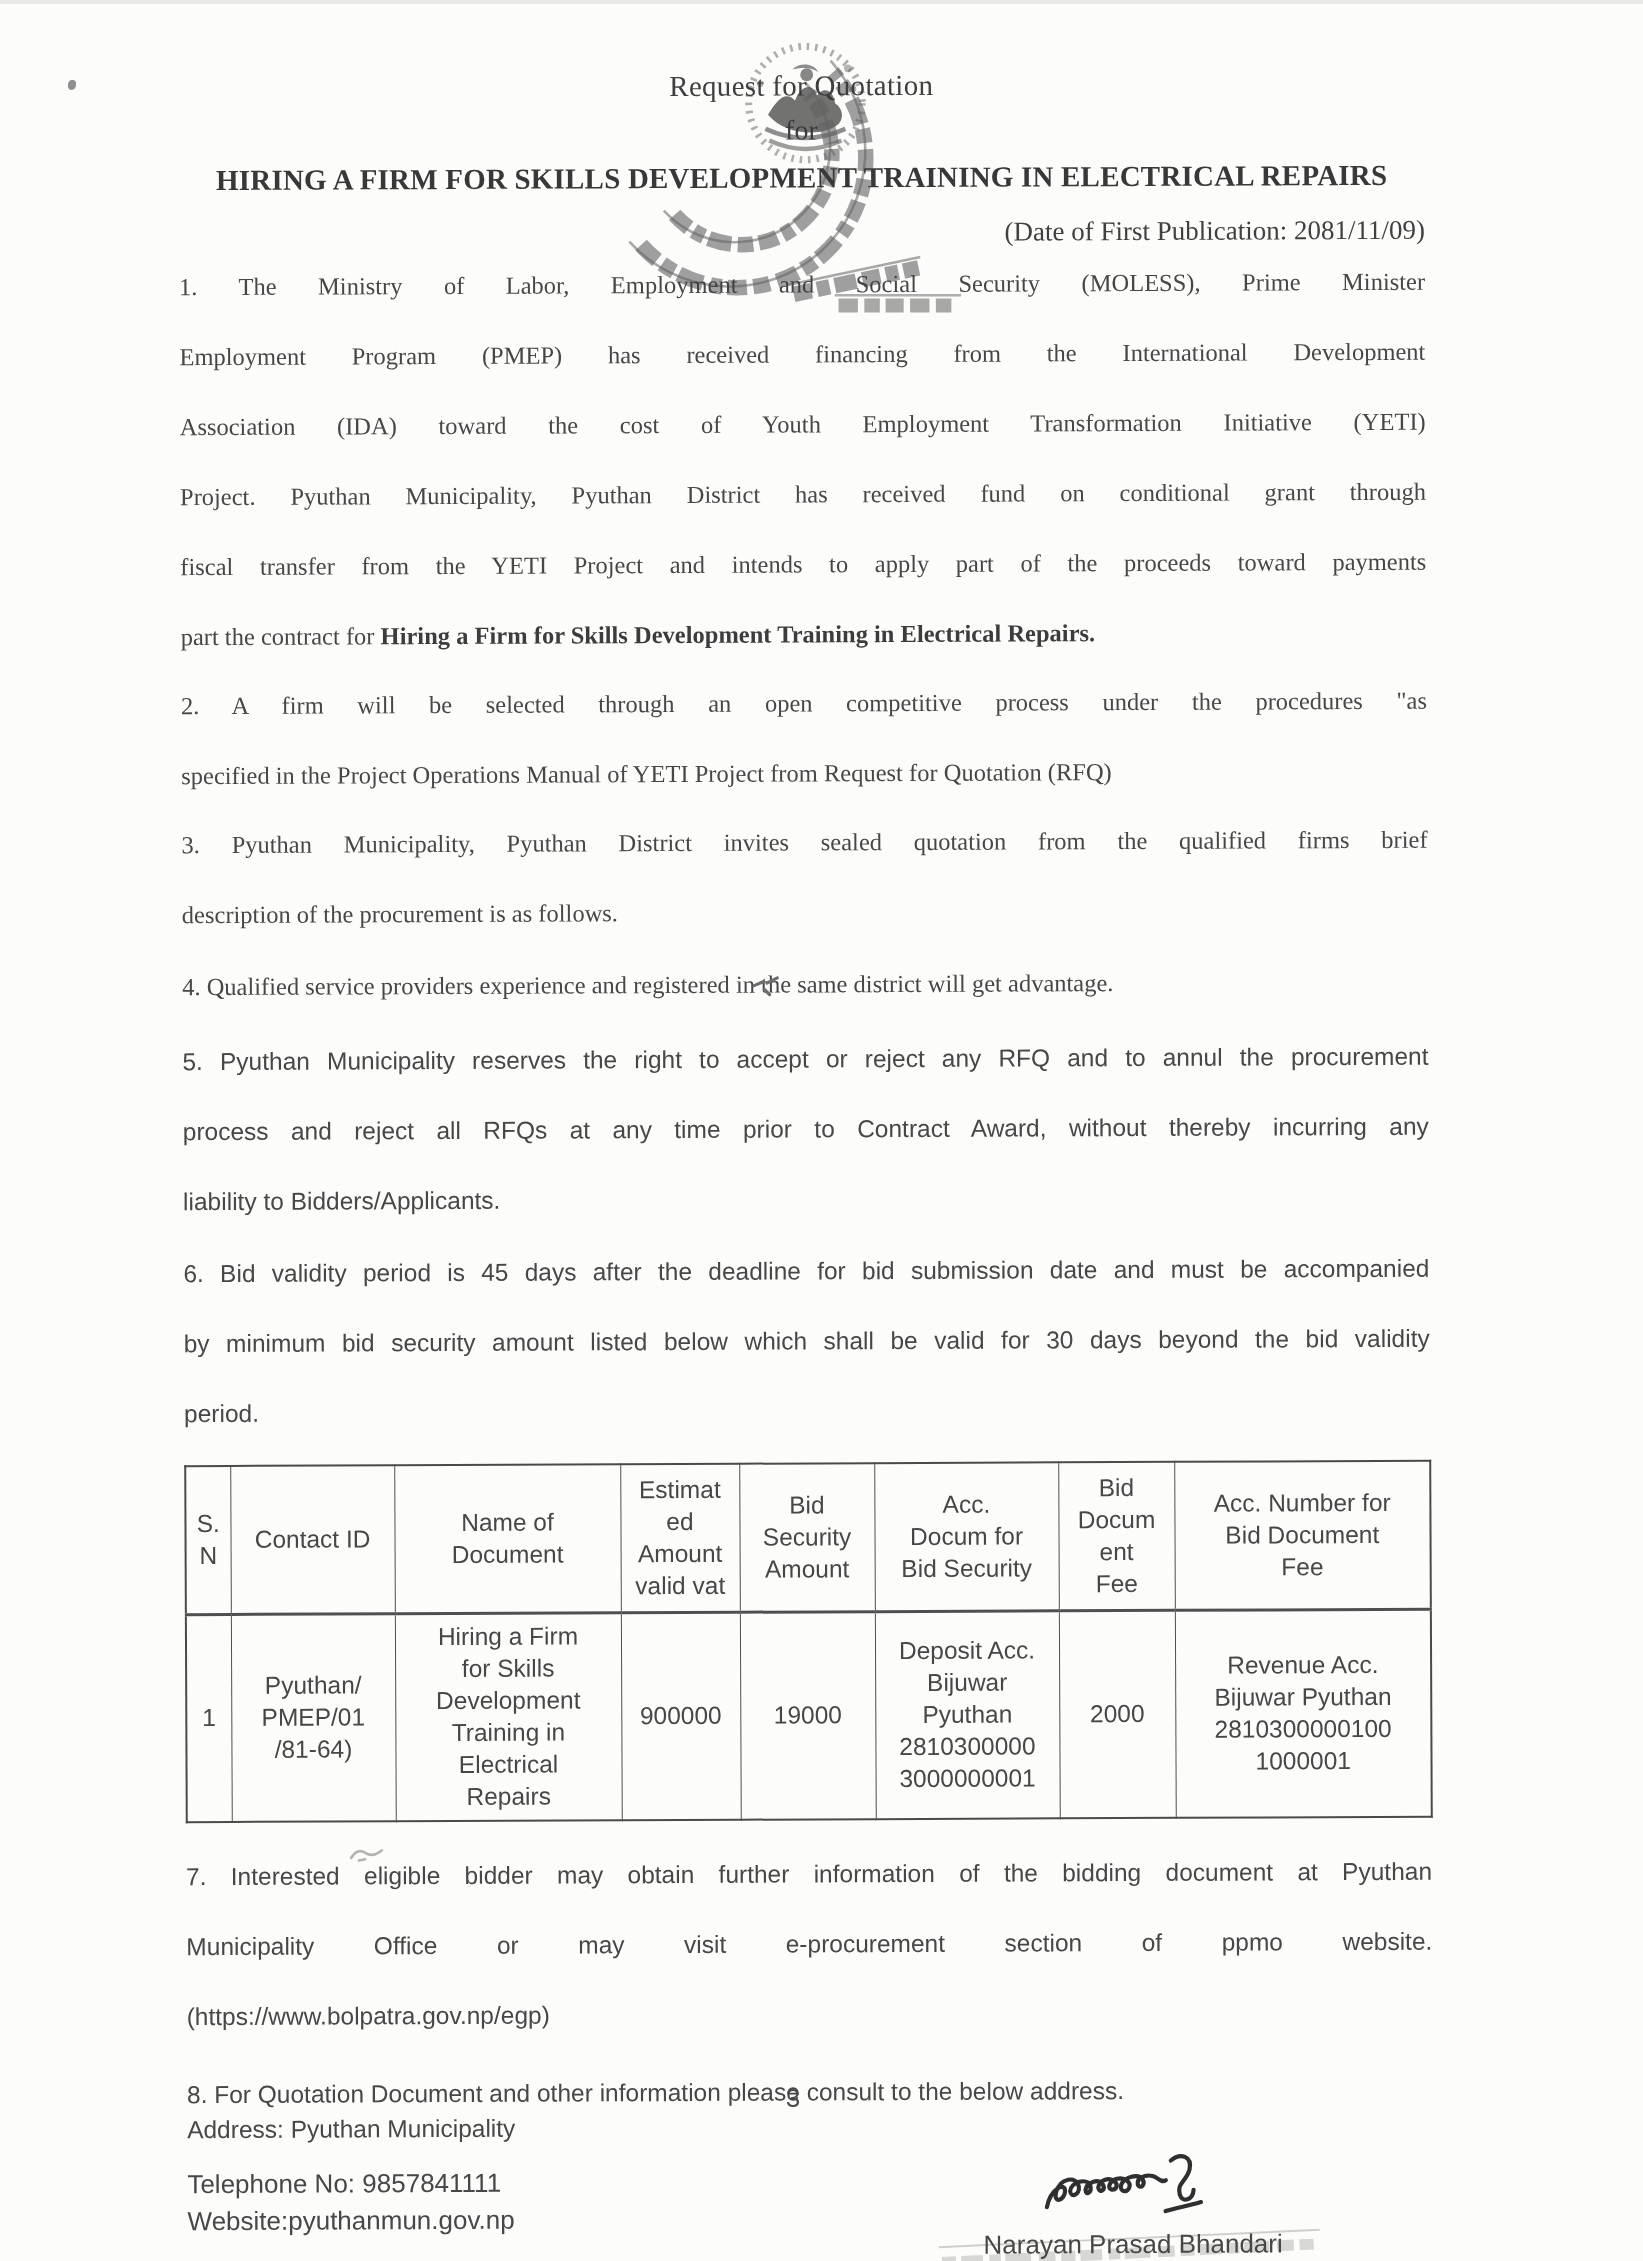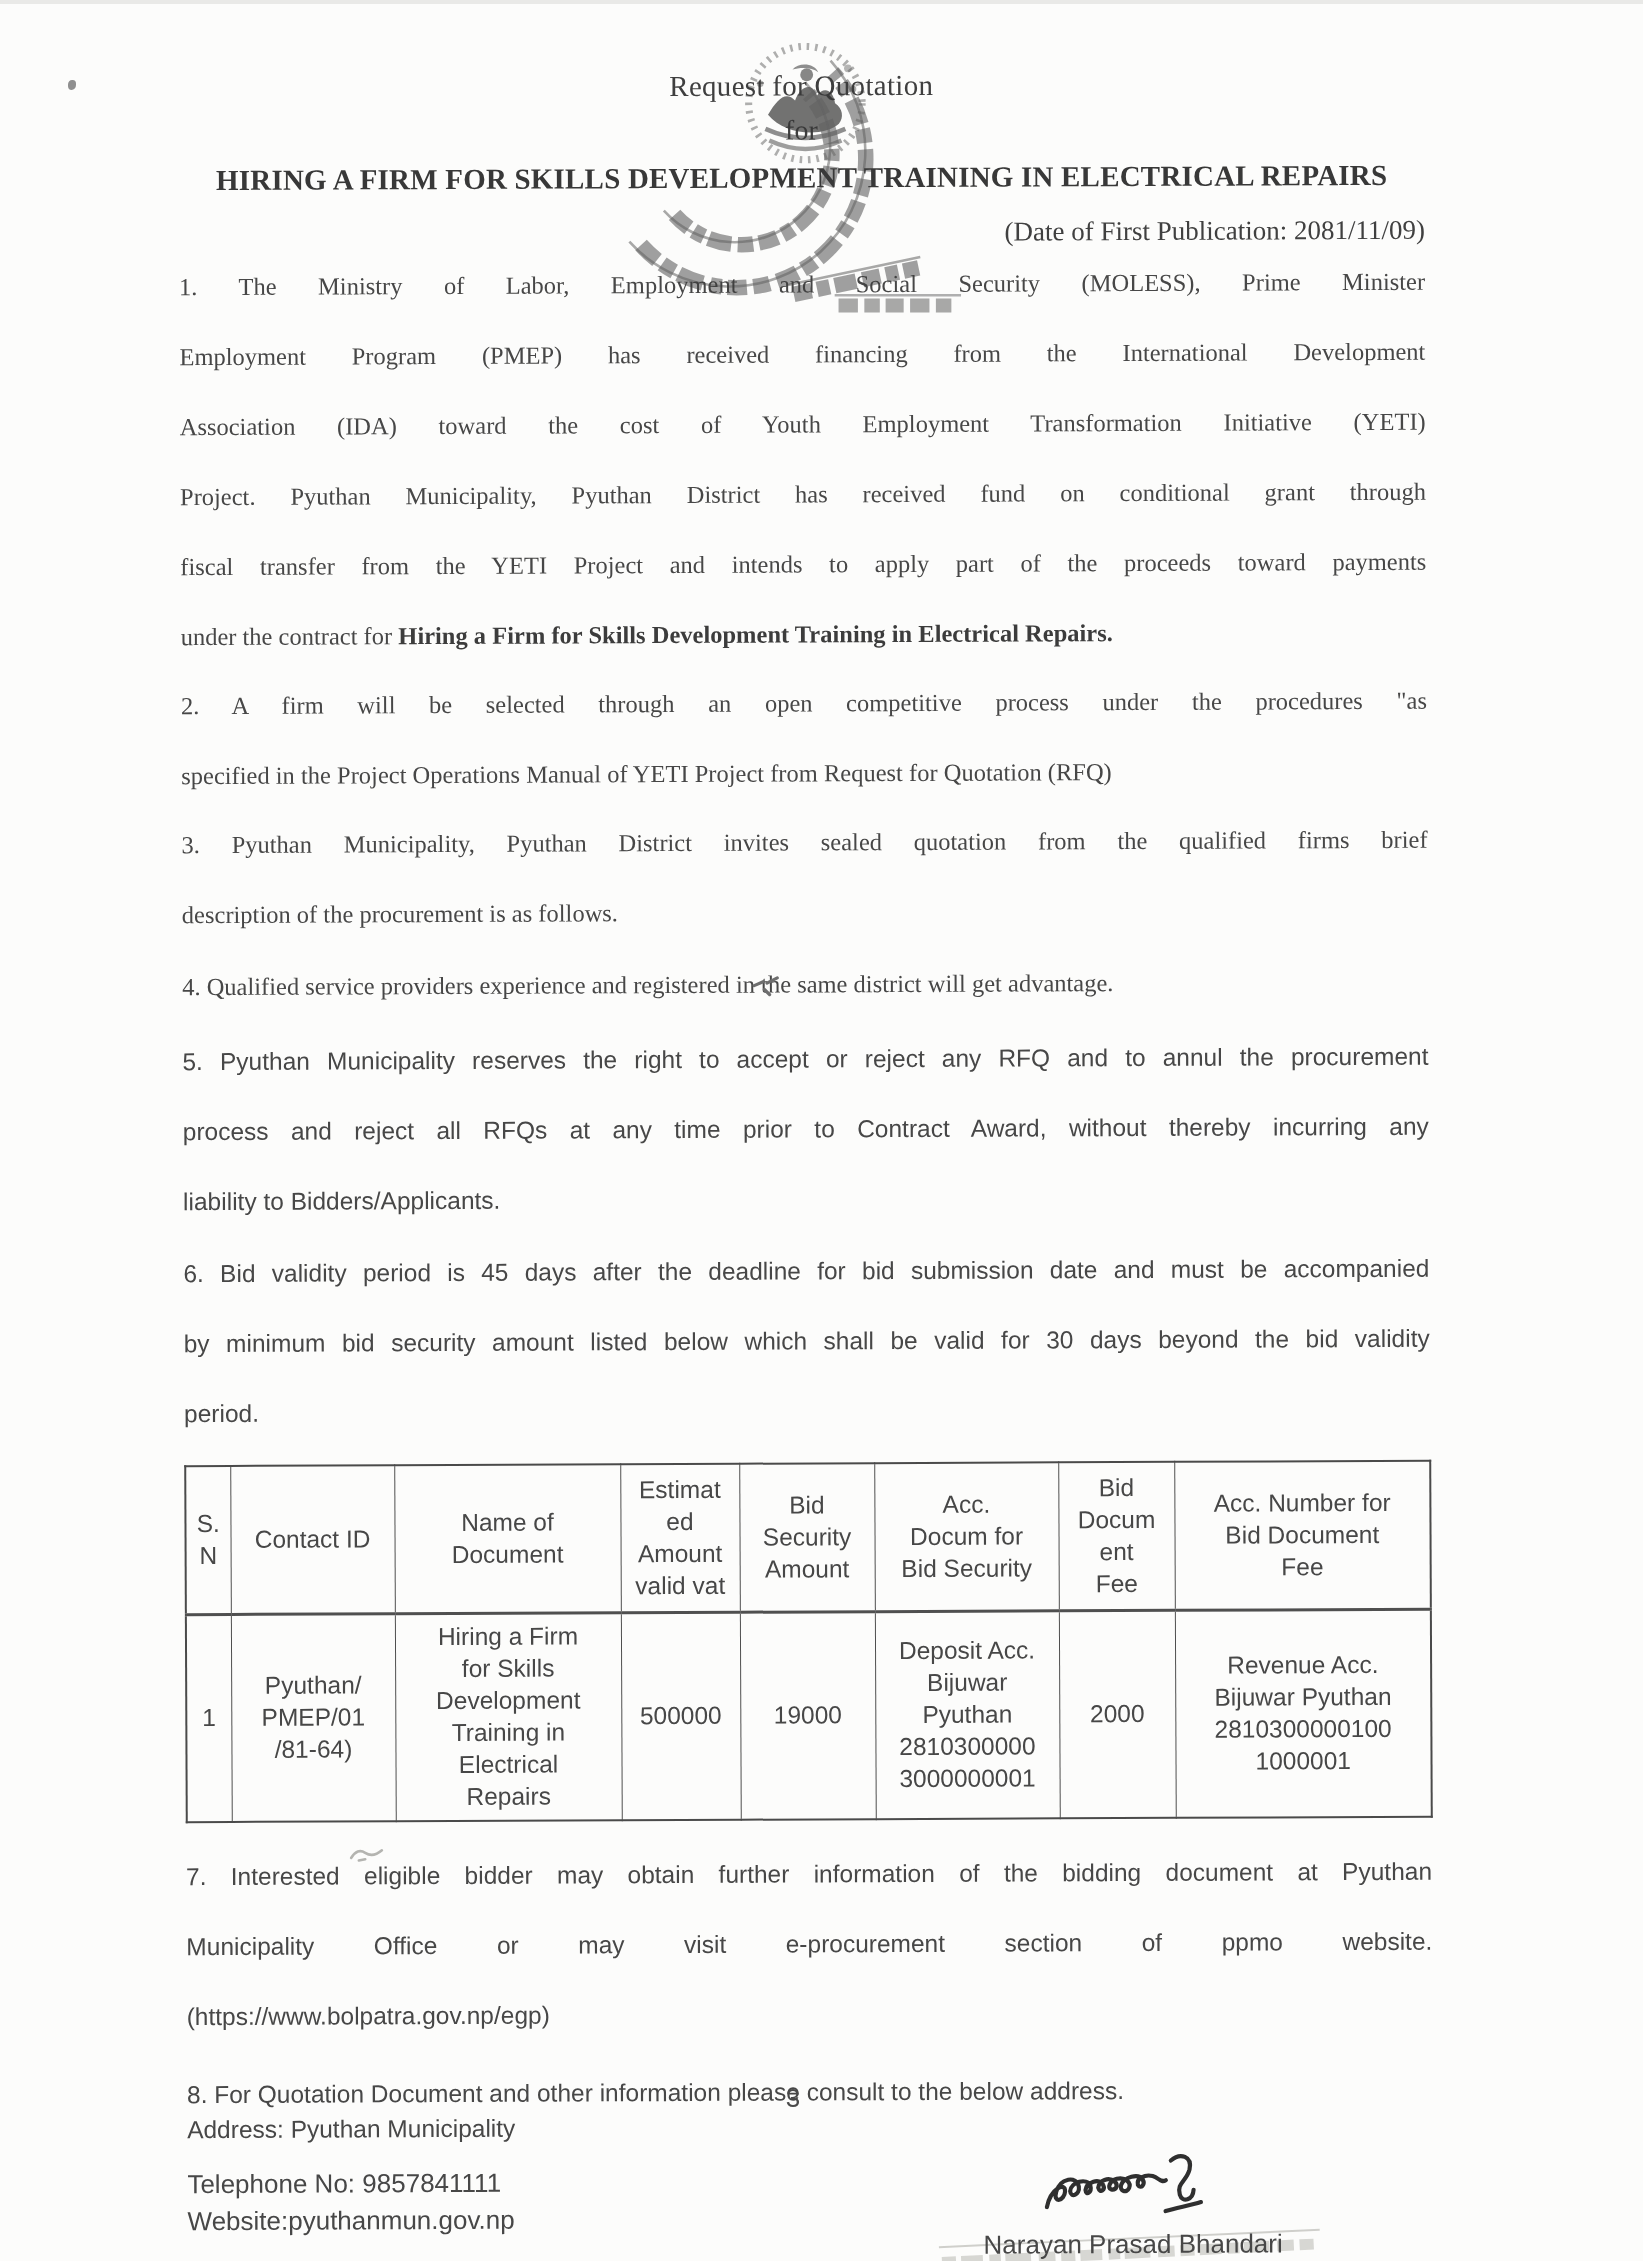--- a/index.html
+++ b/index.html
@@ -64,21 +64,21 @@
     <div class="hdr-for serif">for</div>
     <div class="doc-title serif">HIRING A FIRM FOR SKILLS DEVELOPMENT TRAINING IN ELECTRICAL REPAIRS</div>
     <div class="date-line serif">(Date of First Publication: 2081/11/09)</div>
 
     <div class="para p1 serif">
       <div class="line jline">1. The Ministry of Labor, Employment and Social Security (MOLESS), Prime Minister</div>
       <div class="line jline">Employment Program (PMEP) has received financing from the International Development</div>
       <div class="line jline">Association (IDA) toward the cost of Youth Employment Transformation Initiative (YETI)</div>
       <div class="line jline">Project. Pyuthan Municipality, Pyuthan District has received fund on conditional grant through</div>
       <div class="line jline">fiscal transfer from the YETI Project and intends to apply part of the proceeds toward payments</div>
-      <div class="line"><span>under the contract for </span><span class="bold-tail">Hiring a Firm for Skills Development Training in Electrical Repairs.</span></div>
+      <div class="line"><span>part the contract for </span><span class="bold-tail">Hiring a Firm for Skills Development Training in Electrical Repairs.</span></div>
     </div>
 
     <div class="para serif">
       <div class="line jline">2. A firm will be selected through an open competitive process under the procedures "as</div>
       <div class="line">specified in the Project Operations Manual of YETI Project from Request for Quotation (RFQ)</div>
     </div>
 
     <div class="para serif">
       <div class="line jline">3. Pyuthan Municipality, Pyuthan District invites sealed quotation from the qualified firms brief</div>
       <div class="line">description of the procurement is as follows.</div>
@@ -140,21 +140,21 @@
         <td>1</td>
         <td>Pyuthan/
 PMEP/01
 /81-64)</td>
         <td>Hiring a Firm
 for Skills
 Development
 Training in
 Electrical
 Repairs</td>
-        <td>500000</td>
+        <td>900000</td>
         <td>19000</td>
         <td>Deposit Acc.
 Bijuwar
 Pyuthan
 2810300000
 3000000001</td>
         <td>2000</td>
         <td>Revenue Acc.
 Bijuwar Pyuthan
 2810300000100

